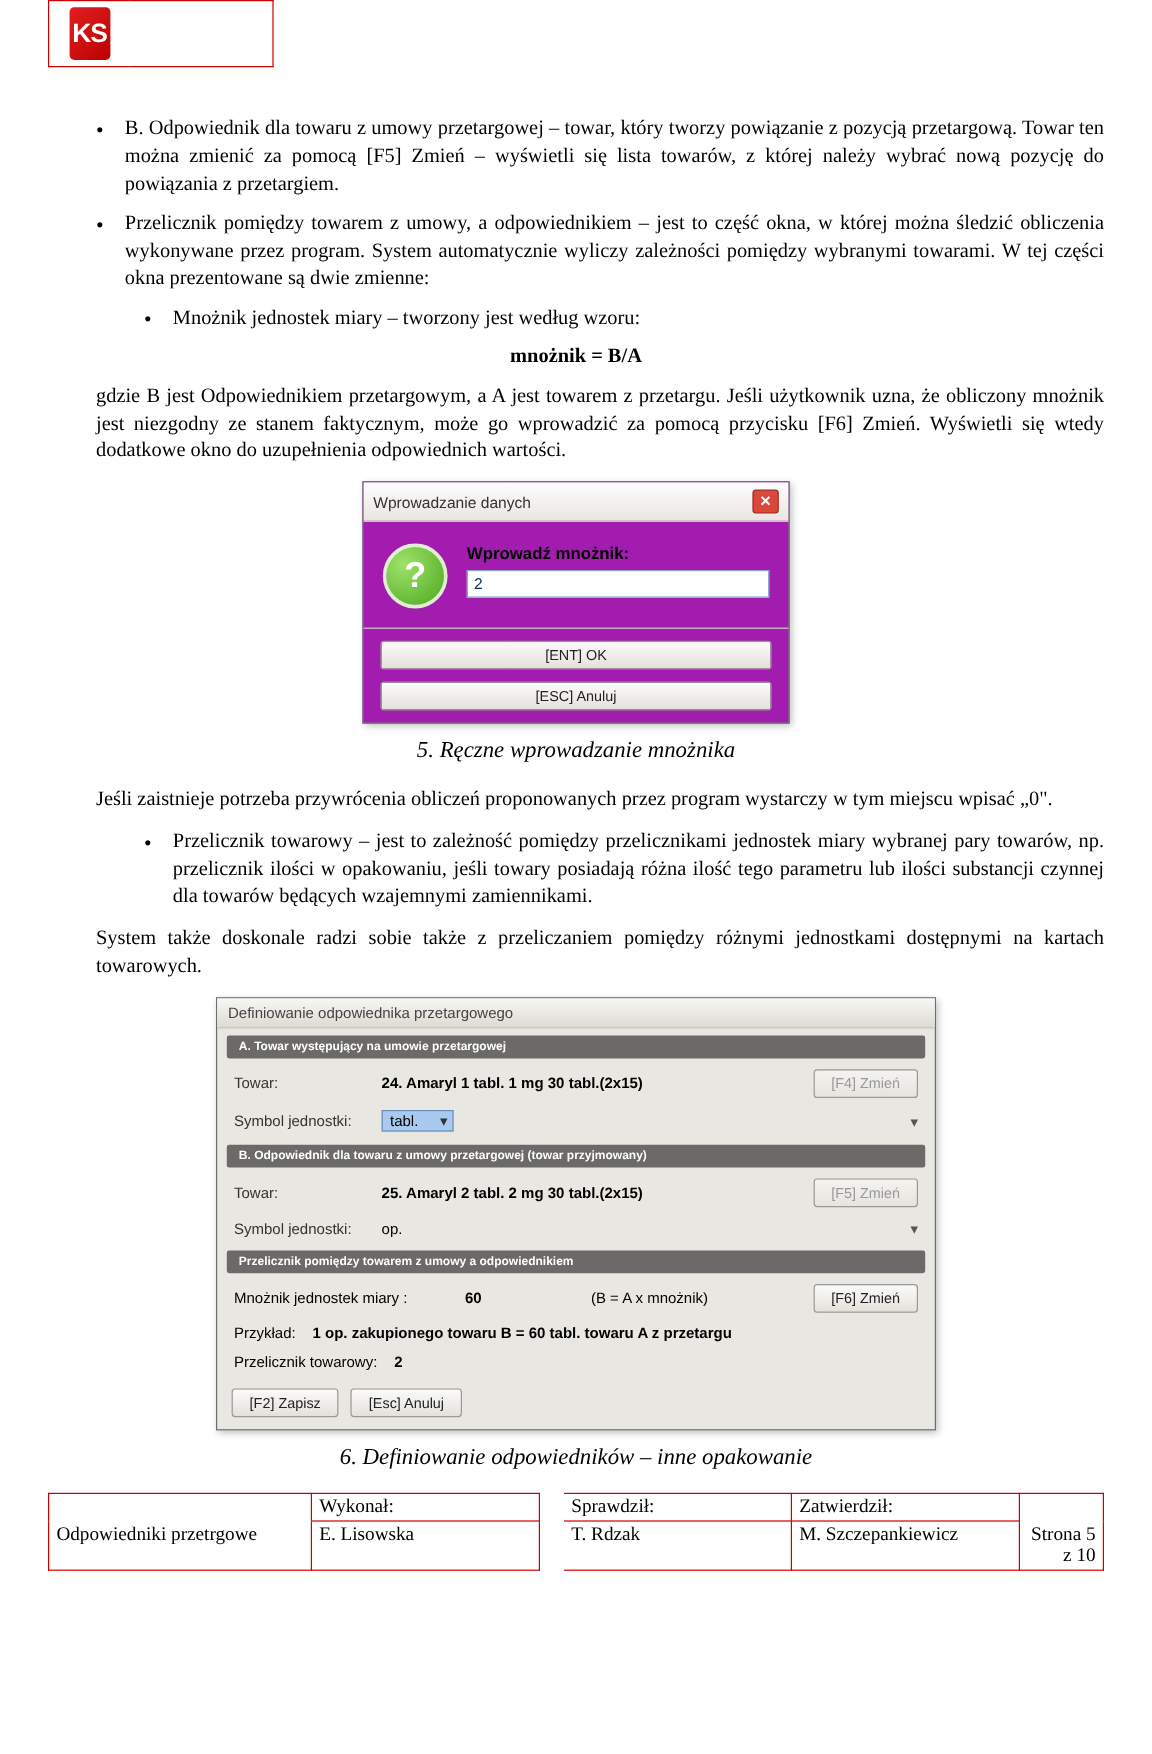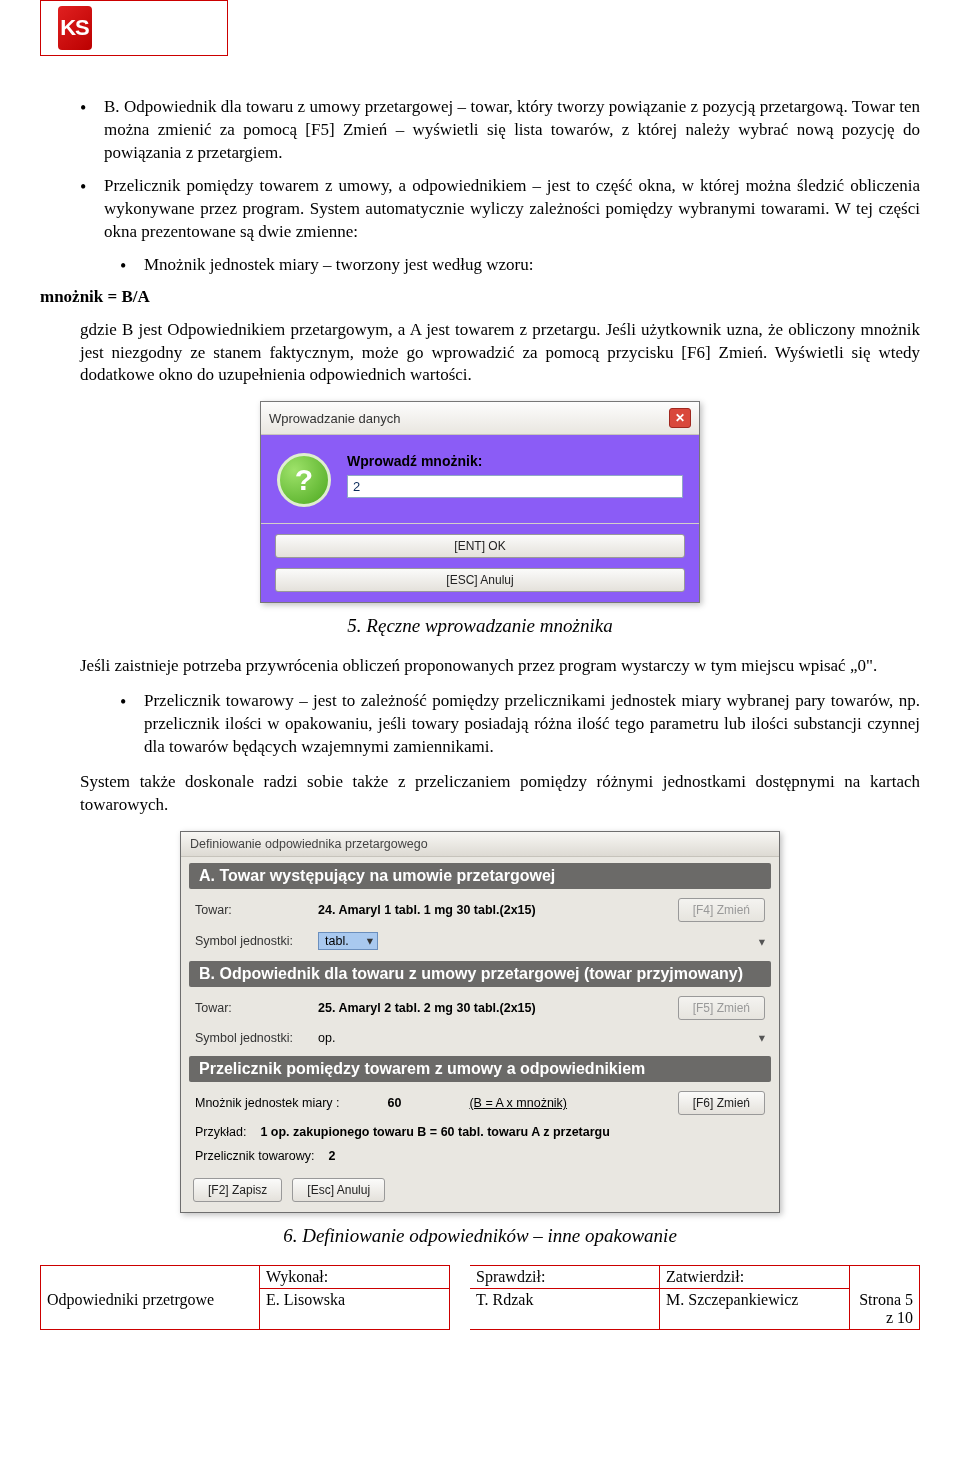--- a/index.html
+++ b/index.html
@@ -95,34 +95,34 @@
     line-height: 1.35;
   }
   ul.bullets > li::before {
     content: "•";
     position: absolute;
     left: 0;
     top: 0;
     font-size: 18px;
   }
   ul.sub { margin-left: 80px; }
-  .center { text-align: left; }
+  .center { text-align: center; }
   .bold { font-weight: bold; }
   .caption {
     text-align: center;
     font-style: italic;
     font-size: 19px;
     margin: 12px 0 18px 0;
   }
   
   .dlg-wrap { display: flex; justify-content: center; margin: 14px 0 6px 0; }
   .dlg1 {
-    width: 440px;
+    width: 356px;
     border: 1px solid #777;
-    background: #8b5cf6;
+    background: #a21caf;
     font-family: "Segoe UI", Tahoma, Arial, sans-serif;
     font-size: 13px;
     box-shadow: 2px 2px 6px rgba(0,0,0,.25);
   }
   .dlg1-title {
     background: linear-gradient(#fdfdfd,#e9e6e0);
     border-bottom: 1px solid #c8c4bc;
     padding: 6px 8px;
     display: flex;
     align-items: center;
@@ -191,21 +191,21 @@
     background: linear-gradient(#f8f7f4,#dddad3);
     padding: 5px 9px;
     color: #444;
     border-bottom: 1px solid #c6c3bb;
   }
   .dlg2-section {
     background: #6b6a68;
     color: #fff;
     padding: 4px 10px;
     font-weight: bold;
-    font-size: 16px;
+    font-size: 10px;
     margin: 6px 8px 4px 8px;
     border-radius: 2px;
   }
   .dlg2-row {
     display: flex;
     align-items: center;
     padding: 5px 14px;
     gap: 8px;
   }
   .dlg2-row .lbl { color: #333; width: 115px; flex-shrink:0; }
@@ -336,21 +336,21 @@
         <div class="dlg2-row">
           <span class="lbl">Symbol jednostki:</span>
           <span class="val-plain">op.</span>
           <span style="color:#555;">▾</span>
         </div>
 
         <div class="dlg2-section">Przelicznik pomiędzy towarem z umowy a odpowiednikiem</div>
         <div class="dlg2-row">
           <span>Mnożnik jednostek miary :</span>
           <span style="font-weight:bold;margin-left:4px;padding-left:36px;">60</span>
-          <span style="margin-left:60px;text-decoration:underline;">(B = A x mnożnik)</span>
+          <span style="margin-left:83px;">(B = A x mnożnik)</span>
           <button class="winbtn dlg2-btn-right">[F6] Zmień</button>
         </div>
         <div class="dlg2-row">
           <span>Przykład:</span>
           <span style="font-weight:bold;margin-left:6px;">1 op. zakupionego towaru B  =  60 tabl. towaru A z przetargu</span>
         </div>
         <div class="dlg2-row">
           <span>Przelicznik towarowy:</span>
           <span style="font-weight:bold;margin-left:6px;">2</span>
         </div>

